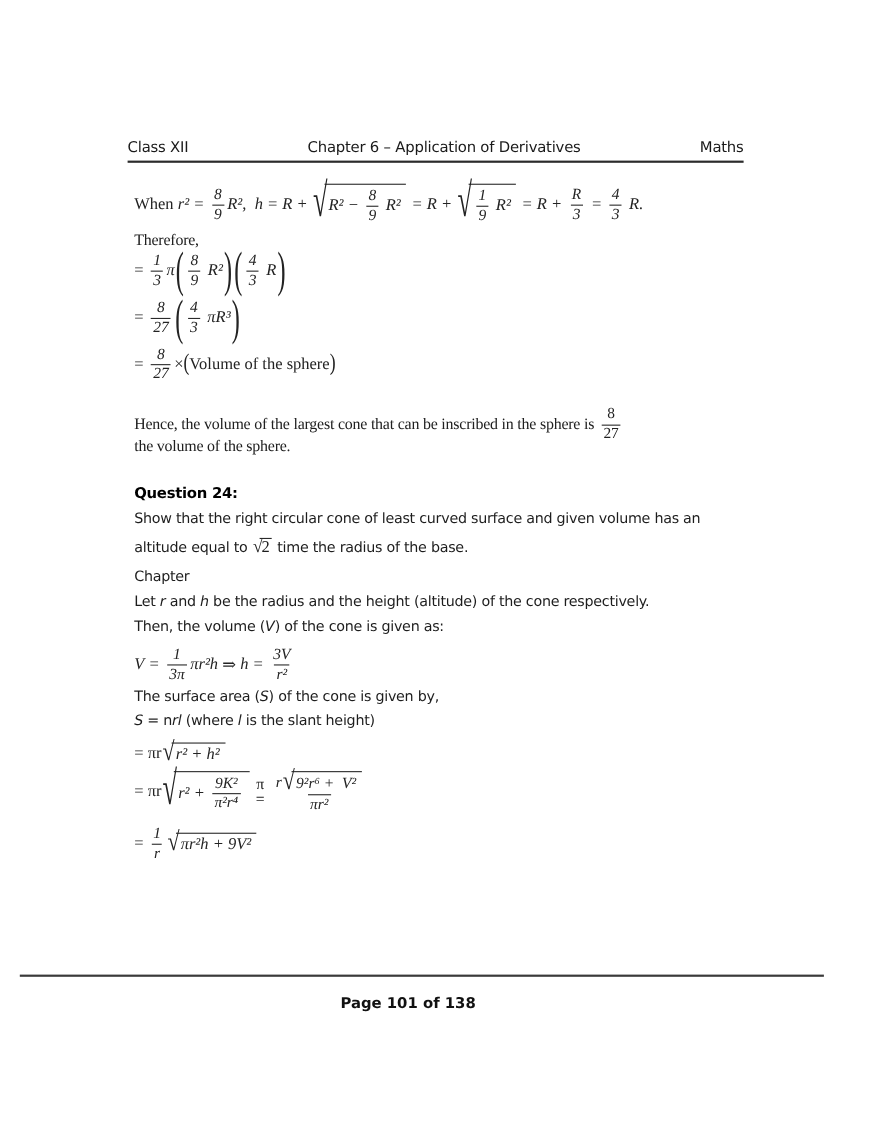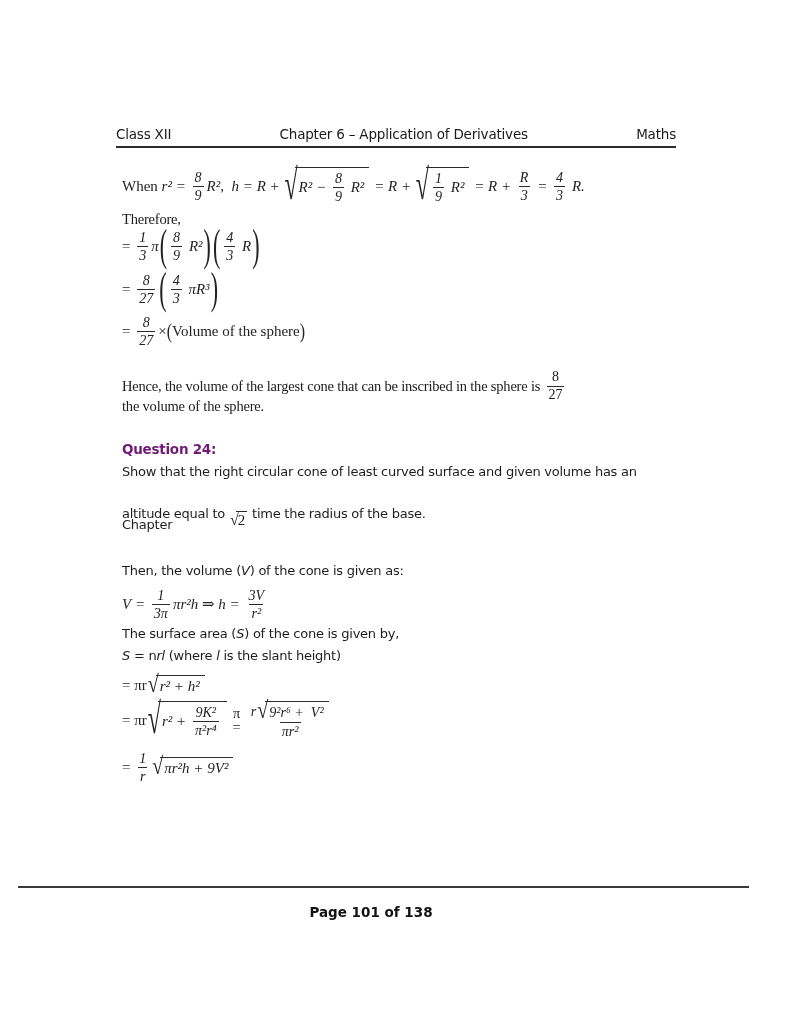--- a/index.html
+++ b/index.html
@@ -125,31 +125,32 @@
     <span class="up">Volume of the sphere</span>
     <span class="mp">)</span>
   </div>
 
   <div class="hence abs" style="top:364px;height:44px;">
     <span>Hence, the volume of the largest cone that can be inscribed in the sphere is </span>
     <span class="fr"><span class="fn">8</span><span class="fd">27</span></span>
   </div>
   <div class="serif-text abs" style="top:398px;">the volume of the sphere.</div>
 
-  <div class="sans-line qlabel abs" style="top:441px;color:#701a75;">Question 24:</div>
+  <div class="sans-line qlabel abs" style="top:441px;color:#000000;">Question 24:</div>
   <div class="sans-line abs" style="top:464px;">Show that the right circular cone of least curved surface and given volume has an</div>
 
-  <div class="abs" style="top:506px;height:28px;display:flex;white-space:pre;">
+  <div class="abs" style="top:484px;height:28px;display:flex;align-items:center;white-space:pre;">
     <span class="sans-line">altitude equal to </span>
     <span class="sq" style="font-family:'Liberation Serif','DejaVu Serif',serif;font-size:15px;"><span class="sig sig-s">√</span><span class="bd" style="border-top-width:1.2px;padding:0 2px 0 2px;">2</span></span>
     <span class="sans-line"> time the radius of the base.</span>
   </div>
 
   <div class="sans-line abs" style="top:517px;">Chapter</div>
 
+  <div class="sans-line abs" style="top:540px;"><span>Let </span><span class="iv">r</span><span> and </span><span class="iv">h</span><span> be the radius and the height (altitude) of the cone respectively.</span></div>
 
   <div class="sans-line abs" style="top:563px;"><span>Then, the volume (</span><span class="iv">V</span><span>) of the cone is given as:</span></div>
 
   <div class="eq abs" style="top:585px;height:38px;">
     <span>V</span>
     <span> = </span>
     <span class="fr"><span class="fn">1</span><span class="fd">3π</span></span>
     <span>πr²h</span>
     <span class="up"> ⇒ </span>
     <span>h</span>

